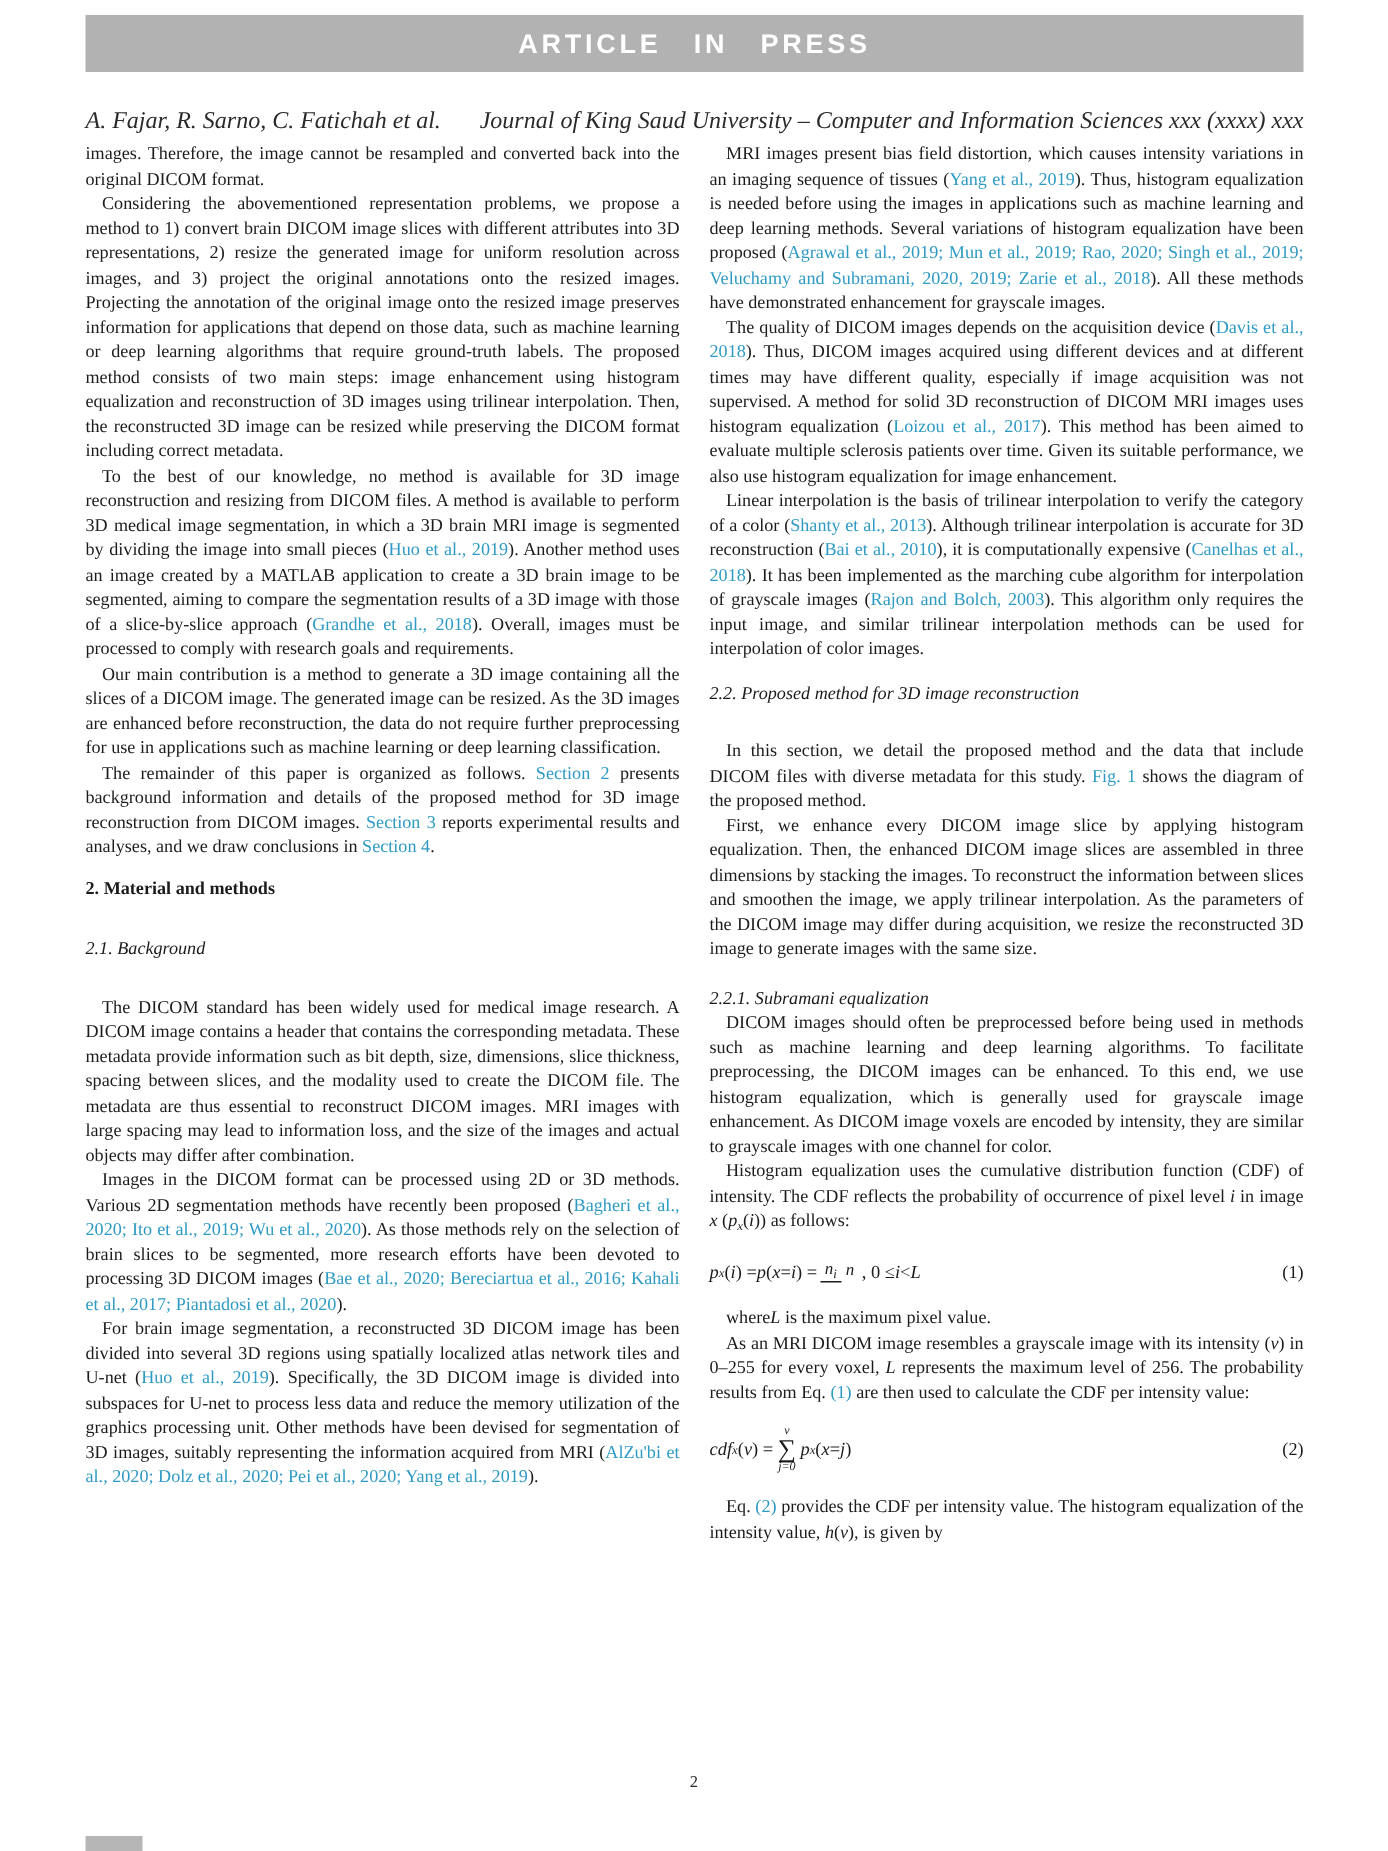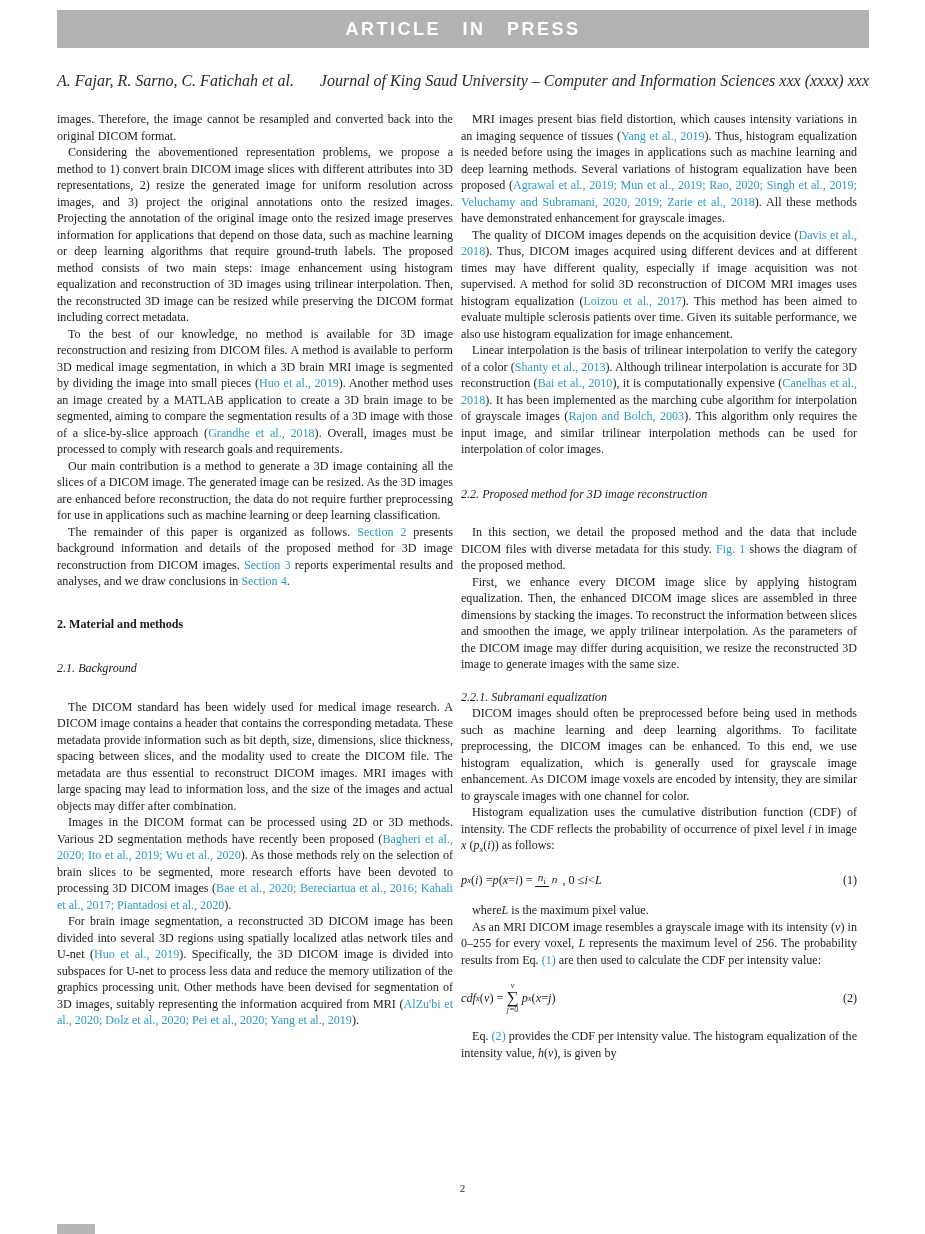--- a/index.html
+++ b/index.html
@@ -4,26 +4,26 @@
 <style>
   html,body{margin:0;padding:0;background:#ffffff;}
   .page{position:relative;width:925px;height:1234px;background:#fff;overflow:hidden;
         font-family:"Liberation Serif", serif;color:#1b1b1b;padding-left:36px;}
   .banner{position:absolute;left:57px;top:10px;width:812px;height:38px;background:#b2b2b2;
           display:flex;align-items:center;justify-content:center;
           font-family:"Liberation Sans", sans-serif;font-weight:bold;font-size:18px;
           color:#ffffff;letter-spacing:2.5px;word-spacing:14px;}
   .runhead{position:absolute;left:57px;top:72px;width:812px;display:flex;
            justify-content:space-between;font-style:italic;font-size:16px;color:#2a2a2a;}
-  .content{position:absolute;left:57px;top:111px;width:812px;display:flex;gap:8px;}
+  .content{position:absolute;left:57px;top:94px;width:812px;display:flex;gap:20px;}
   .col{width:396px;text-align:justify;font-size:12.1px;line-height:16.5px;}
   .para{margin:0;text-indent:0;}
   .para.indent{text-indent:11px;}
-  .h2{font-weight:bold;margin:26px 0 24px;text-align:left;}
-  .h3{font-style:italic;margin:28px 0 22px;text-align:left;}
+  .h2{font-weight:bold;margin:11px 0 24px;text-align:left;}
+  .h3{font-style:italic;margin:13px 0 22px;text-align:left;}
   .h3.run{margin:16px 0 0;}
   .sg-t{color:#1b1b1b;}
   .sg-i{font-style:italic;}
   .sg-l{color:#2e9ac4;text-decoration:none;cursor:pointer;}
   .sg-sub{font-style:italic;font-size:8.5px;vertical-align:-3px;}
   .eq{display:flex;justify-content:space-between;align-items:center;margin:14px 0;text-align:left;}
   .eq-body{display:inline-flex;align-items:center;font-size:12.3px;}
   .eq-num{color:#1b1b1b;font-size:12.1px;}
   .frac{display:inline-flex;align-items:center;vertical-align:middle;
         font-size:11.3px;line-height:1.05;margin:0 2px;}

